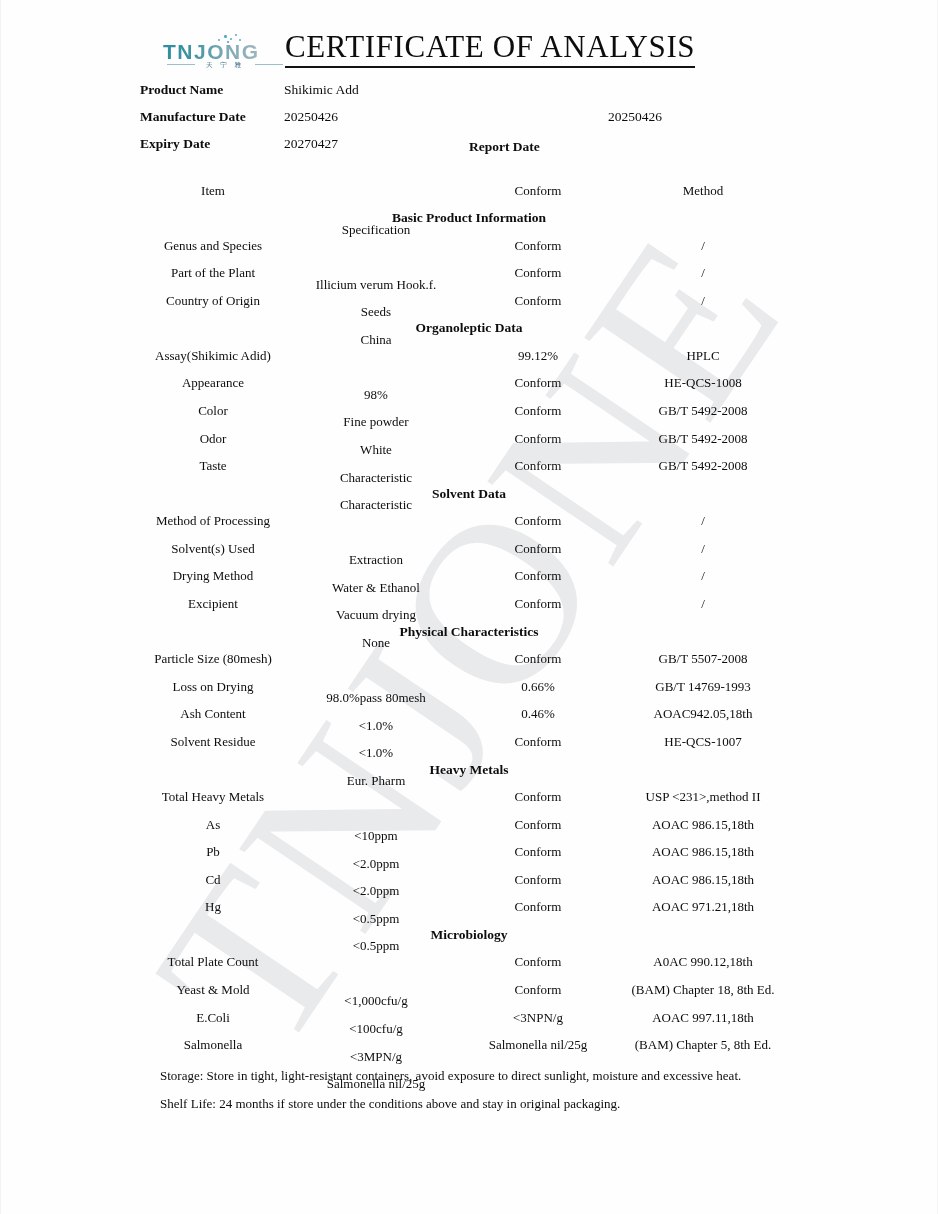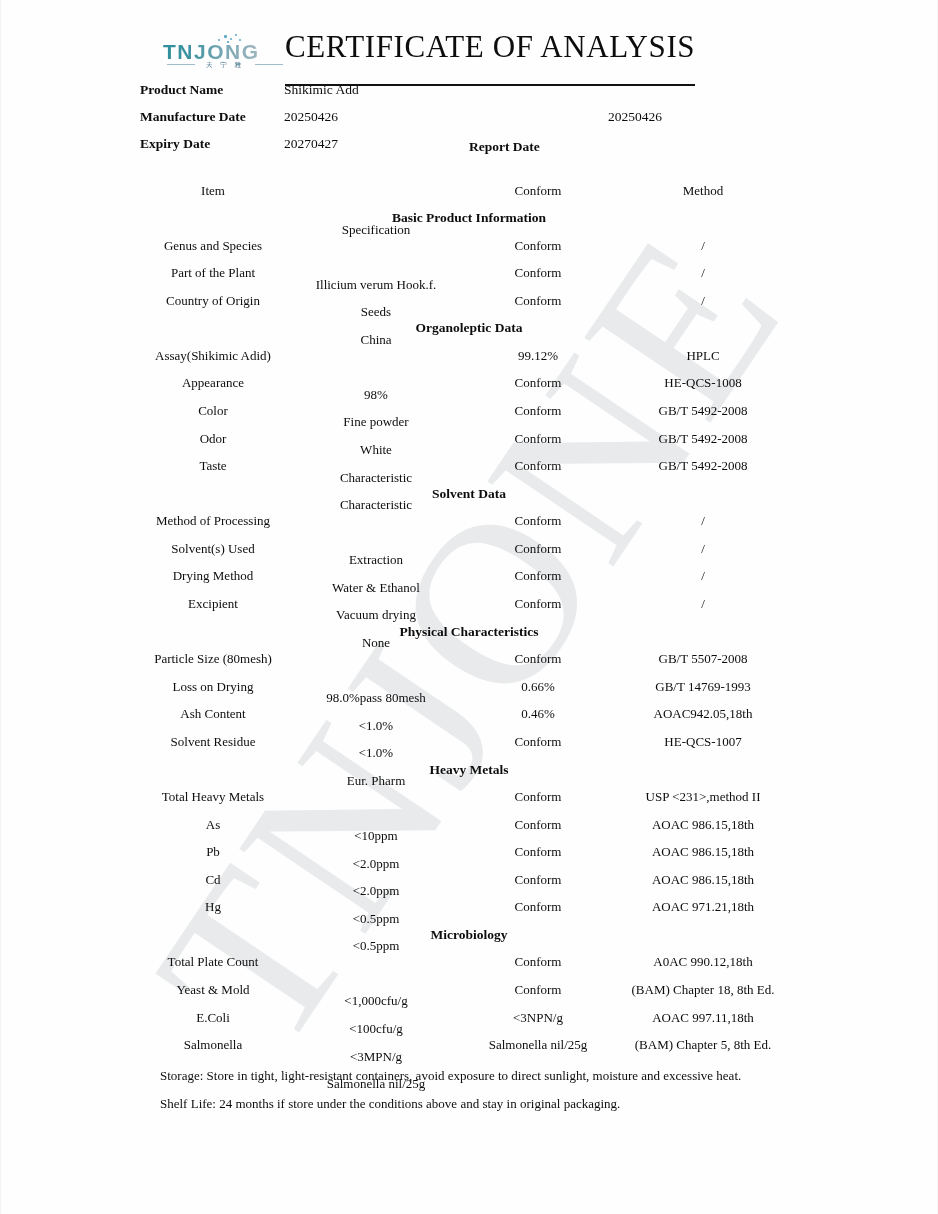--- a/index.html
+++ b/index.html
@@ -123,21 +123,21 @@
 
   #doc-title {
     position: absolute;
     left: 282px;
     top: 0px;
     font-size: 31px;
     font-weight: 400;
     letter-spacing: .6px;
     white-space: nowrap;
     border-bottom: 2px solid #121212;
-    padding-bottom: 18px;
+    padding-bottom: 0;
     line-height: 38px;
   }
 
   
   #meta { position: absolute; left: 0; top: 82px; width: 938px; }
   .meta-row { position: relative; height: 27px; }
   .meta-label {
     position: absolute;
     font-weight: 700;
     font-size: 13.5px;

